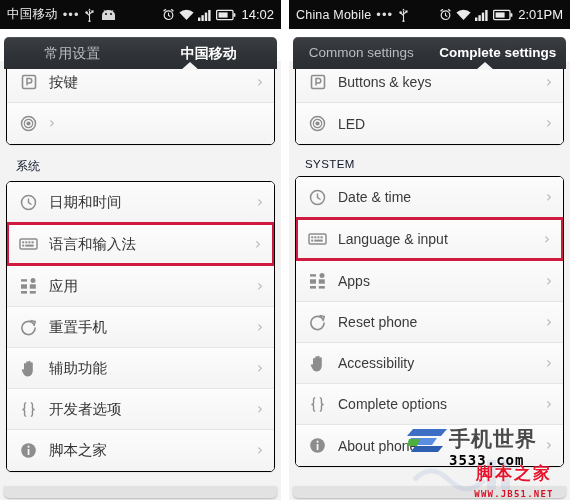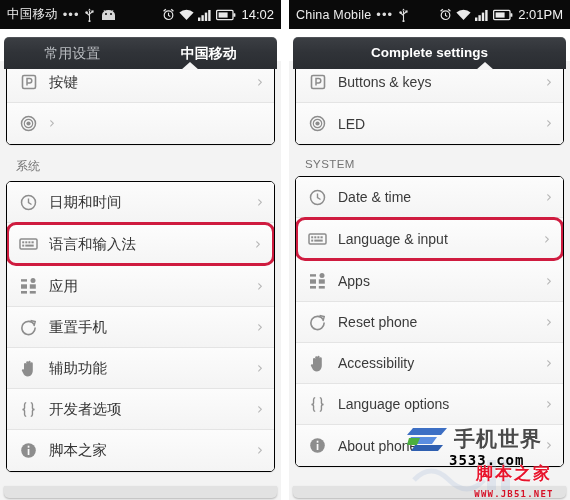--- a/index.html
+++ b/index.html
@@ -132,31 +132,31 @@
     color: #b6b6b6;
     font-size: 15px;
     font-family: "DejaVu Sans", sans-serif;
     line-height: 1;
     padding-right: 2px;
   }
 
   
   .row.highlight {
     border: 3px solid #cf1b3f;
-    border-radius: 10px;
+    border-radius: 0;
     height: 44px;
     margin: -1px -1px 0 -1px;
     padding-left: 9px;
     background: linear-gradient(to bottom, #fdfdfd 0%, #f5f5f5 100%);
     z-index: 2;
   }
 
   .section-title {
     font-size: 11.5px;
-    color: #737373;
+    color: #0f172a;
     padding: 7px 0 6px 10px;
     letter-spacing: .4px;
     text-transform: none;
   }
   .section-title.cn { font-size: 12px; letter-spacing: 0; }
 
   
   .page-bottom {
     position: absolute;
     left: 4px; right: 4px; bottom: 2px;
@@ -165,21 +165,21 @@
     border-radius: 0 0 5px 5px;
     box-shadow: 0 1px 2px rgba(0,0,0,.25);
     z-index: 0;
   }
 
   
   .wm { position: absolute; z-index: 9; pointer-events: none; }
 
   .wm-logo {
     left: 118px; top: 425px;
-    display: flex; gap: 5px;
+    display: flex; align-items: center; 
   }
   .wm-logo-mark { width: 42px; height: 27px; position: relative; }
   .wm-logo-text {
     font-size: 21px; font-weight: bold; color: #4a4a4a;
     font-family: "DejaVu Sans", sans-serif; letter-spacing: 1px;
     text-shadow: 0 1px 1px rgba(255,255,255,.7);
   }
   .wm-sub {
     left: 160px; top: 452px;
     font-size: 14px; color: #000000; font-weight: bold; letter-spacing: 1px;
@@ -448,20 +448,21 @@
             <rect x="0.6" y="1.4" width="16.4" height="9.2" rx="1" fill="none" stroke="#eaeaea" stroke-width="1.3"></rect>
             <rect x="2.6" y="3.4" width="9" height="5.2" fill="#eaeaea"></rect>
             <rect x="17.4" y="4.2" width="2" height="3.6" rx=".6" fill="#eaeaea"></rect>
           </svg>
         </span>
         <span class="sb-time">2:01PM</span>
       </div>
     </div>
 
     <div class="tabbar">
+      <div class="tab">Common settings</div>
       <div class="tab active">Complete settings</div>
       <div class="tab-pointer" style="left:67%;"></div>
     </div>
 
     <div class="body">
 
       <div class="group">
         <div class="row">
           <span class="row-icon">
             <svg width="16" height="16" viewBox="0 0 16 16">
@@ -557,21 +558,21 @@
 
         <div class="row">
           <span class="row-icon">
             <svg width="17" height="17" viewBox="0 0 17 17">
                 <g fill="none" stroke="#8d8d8d" stroke-width="1.4">
                   <path d="M6.2 1.6C4 1.6 4.6 5.2 4.6 6.6c0 1.2-1 1.9-2.2 1.9 1.2 0 2.2.7 2.2 1.9 0 1.4-.6 5 1.6 5"></path>
                   <path d="M10.8 1.6c2.2 0 1.6 3.6 1.6 5 0 1.2 1 1.9 2.2 1.9-1.2 0-2.2.7-2.2 1.9 0 1.4.6 5-1.6 5"></path>
                 </g>
               </svg>
           </span>
-          <span class="row-label">Language options</span>
+          <span class="row-label">Complete options</span>
           <span class="chev">›</span>
         </div>
 
         <div class="row">
           <span class="row-icon">
             <svg width="17" height="17" viewBox="0 0 17 17">
                 <circle cx="8.5" cy="8.5" r="7.3" fill="#8d8d8d"></circle>
                 <rect x="7.7" y="7" width="1.7" height="6" fill="#fafafa"></rect>
                 <rect x="7.7" y="3.7" width="1.7" height="2" fill="#fafafa"></rect>
               </svg>

